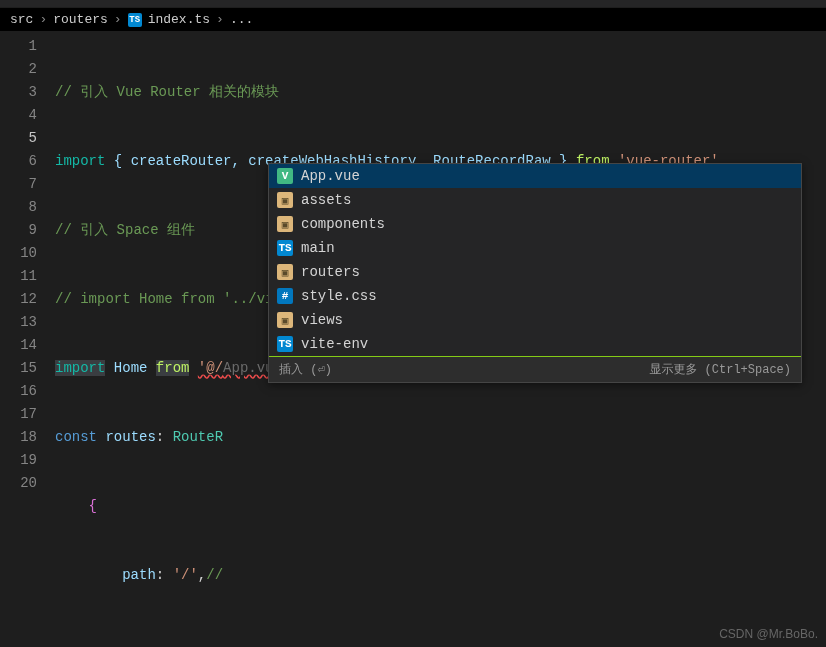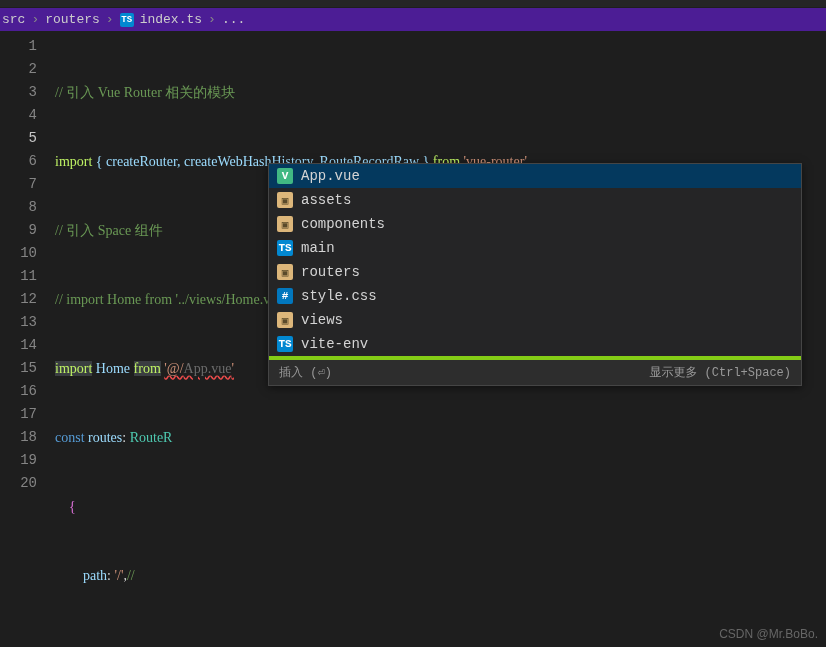--- a/index.html
+++ b/index.html
@@ -14,22 +14,22 @@
       position: relative;
     }
     .tabs-area {
       height: 8px;
       background: #252526;
       border-bottom: 1px solid #1e1e1e;
     }
     .breadcrumb {
       display: flex;
       align-items: center;
-      padding: 4px 2px;
-      background: #4c1d95;
+      padding: 4px 10px;
+      background: #000000;
       font-size: 13px;
       color: #cccccc;
       gap: 6px;
     }
     .breadcrumb .chevron { color: #888; }
     .breadcrumb .ts-icon {
       width: 14px; height: 14px;
       background: #0288d1;
       display: inline-flex;
       align-items: center;
@@ -53,23 +53,23 @@
       padding-top: 4px;
     }
     .gutter div.active { color: #c6c6c6; }
     .code {
       flex: 1;
       line-height: 23px;
       padding-top: 4px;
       white-space: pre;
       position: relative;
     }
-    .line { height: 23px; font-family: Liberation Serif, serif; }
+    .line { height: 23px; }
     .comment { color: #6a9955; }
-    .import-kw { color: #bef264; }
+    .import-kw { color: #14b8a6; }
     .from-kw { color: #bef264; }
     .const-kw { color: #569cd6; }
     .identifier { color: #9cdcfe; }
     .type { color: #4ec9b0; }
     .string { color: #ce9178; }
     .brace2 { color: #da70d6; }
     .punc { color: #d4d4d4; }
     .hint { color: #6b6b6b; font-style: normal; }
     .error-squiggle {
       text-decoration: underline wavy #f14c4c;
@@ -112,21 +112,21 @@
     .icon-vue { background: #41b883; color: #fff; }
     .icon-folder { background: #dcb67a; color: #5a4a2a; border-radius: 1px; }
     .icon-ts { background: #0288d1; color: #fff; }
     .icon-css { background: #0277bd; color: #fff; }
     .autocomplete-footer {
       display: flex;
       justify-content: space-between;
       align-items: center;
       padding: 4px 10px;
       background: #2d2d2d;
-      border-top: 4px solid #84cc16;
+      border-top: 1px solid #84cc16;
       font-size: 12px;
       color: #999;
     }
     .watermark {
       position: absolute;
       right: 8px;
       bottom: 6px;
       color: #666;
       font-size: 12px;
       font-family: Liberation Sans, sans-serif;

